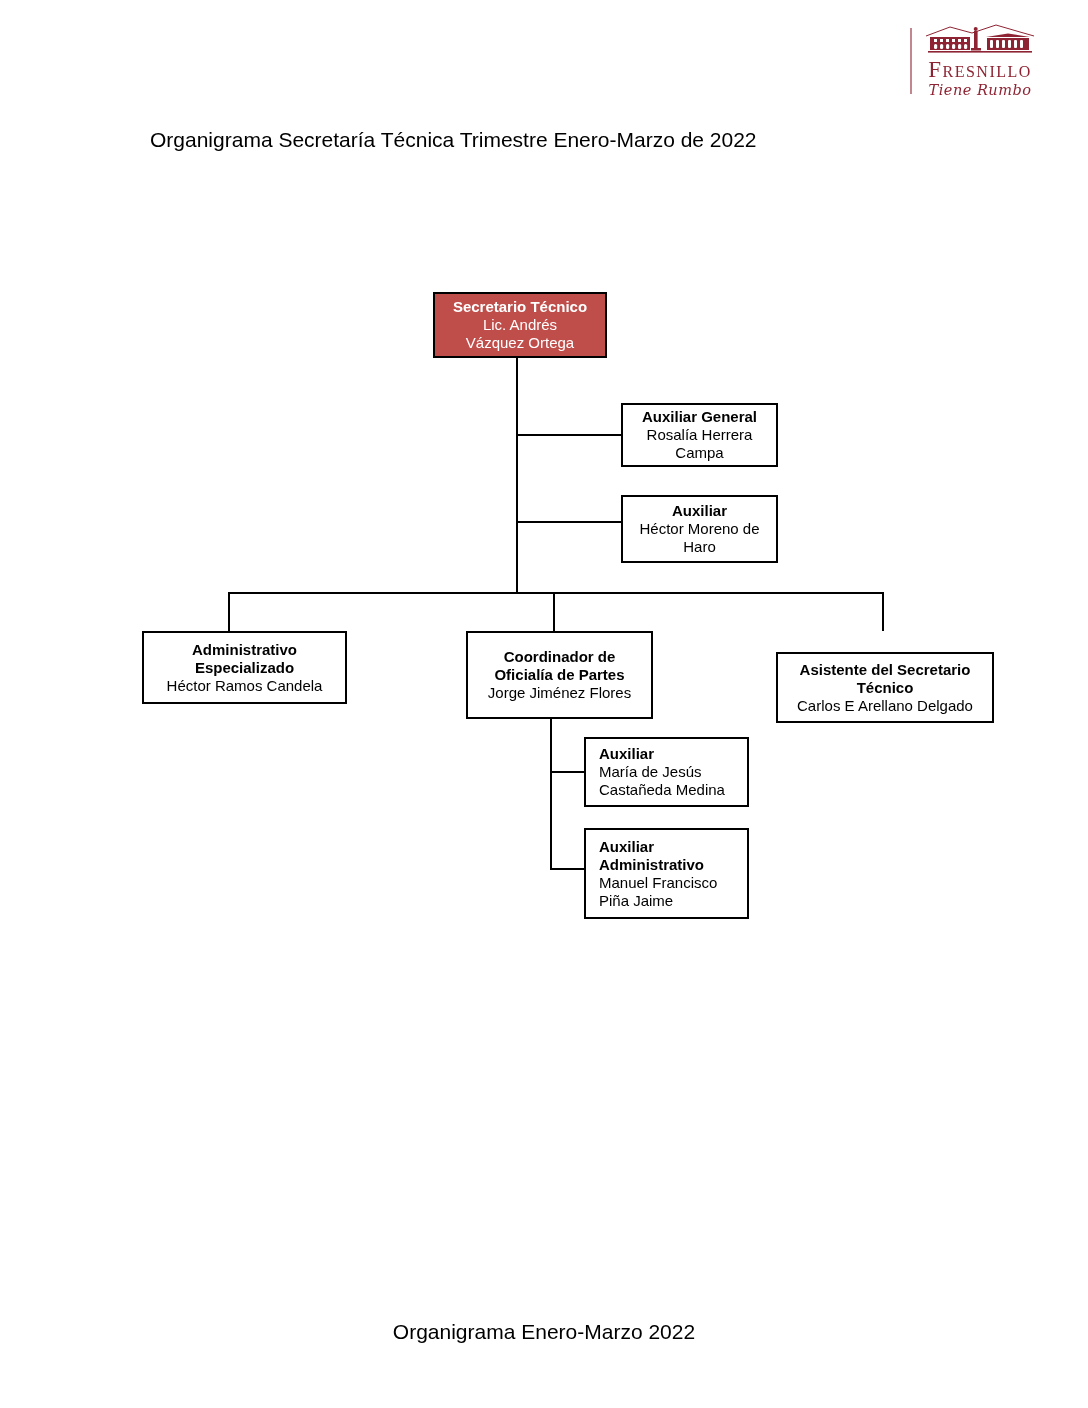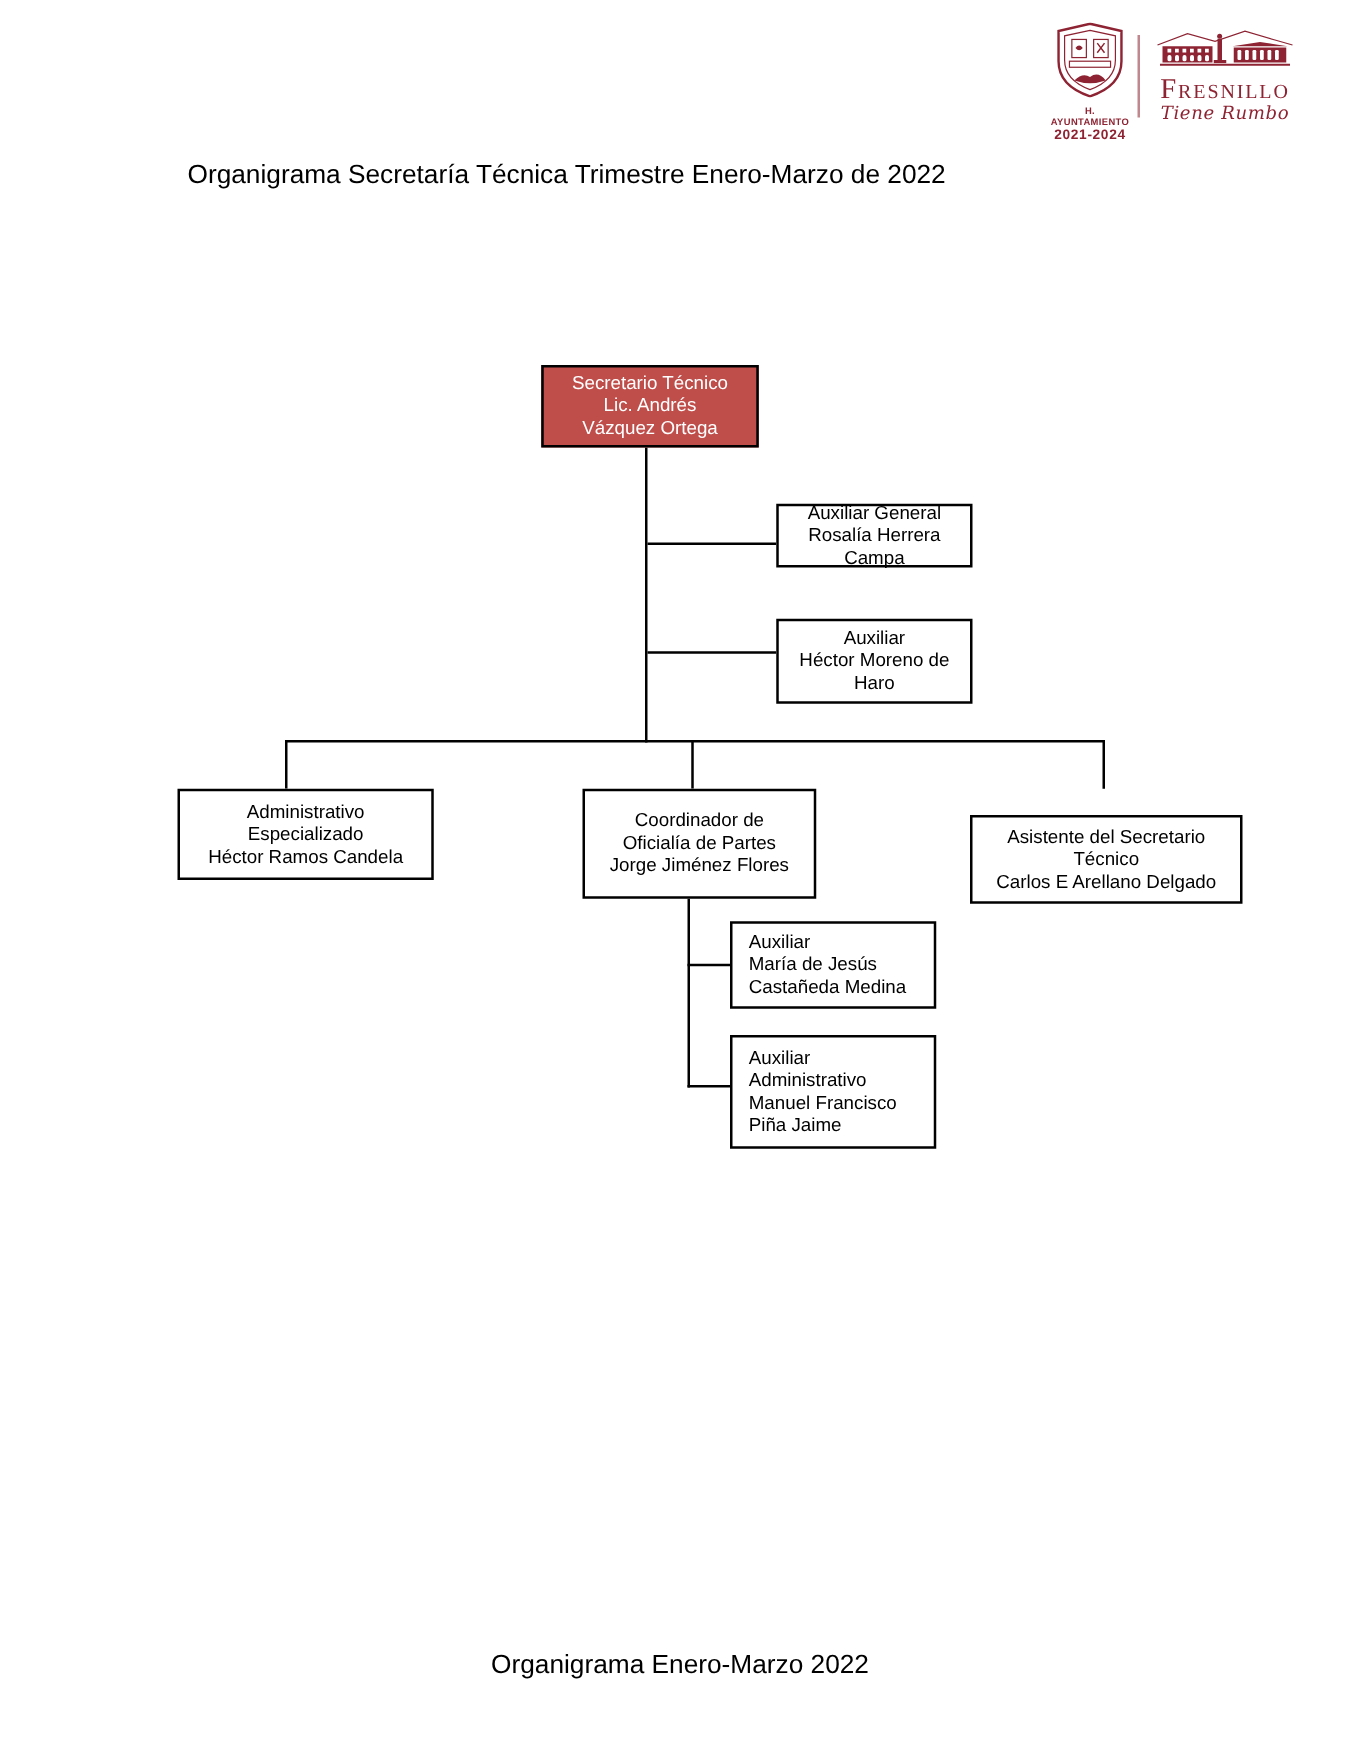--- a/index.html
+++ b/index.html
@@ -57,27 +57,27 @@
   .node {
     position: absolute;
     box-sizing: border-box;
     border: 2px solid #000;
     background: #fff;
     display: flex; flex-direction: column; justify-content: center;
     text-align: center;
     font-size: 15px; line-height: 18px;
     padding: 4px 6px;
   }
-  .node-title { font-weight: normal; white-space: pre-line; }
+  .node-title { font-weight: bold; white-space: pre-line; }
   .node-name  { white-space: pre-line; }
   .node-root  { background: #bf4e4b; color: #ffffff; }
   .node-left  { text-align: left; padding-left: 13px; }
 
   #node-secretario    { left: 433px; top: 292px; width: 174px; height: 66px; }
-  #node-auxgen        { left: 621px; top: 403px; width: 157px; height: 51px; }
+  #node-auxgen        { left: 621px; top: 403px; width: 157px; height: 64px; }
   #node-aux           { left: 621px; top: 495px; width: 157px; height: 68px; }
   #node-admin         { left: 142px; top: 631px; width: 205px; height: 73px; }
   #node-coord         { left: 466px; top: 631px; width: 187px; height: 88px; }
   #node-asist         { left: 776px; top: 652px; width: 218px; height: 71px; }
   #node-maria         { left: 584px; top: 737px; width: 165px; height: 70px; }
   #node-auxadm        { left: 584px; top: 828px; width: 165px; height: 91px; }
 
   
   .cline { position: absolute; background: #000; }
   .l-v1 { left: 516px; top: 358px; width: 2px;  height: 236px; }
@@ -89,34 +89,20 @@
   .l-d3 { left: 882px; top: 592px; width: 2px;  height: 39px;  }
   .l-v2 { left: 550px; top: 702px; width: 2px;  height: 168px; }
   .l-s3 { left: 550px; top: 771px; width: 34px; height: 2px;   }
   .l-s4 { left: 550px; top: 868px; width: 34px; height: 2px;   }
 </style>
 </head>
 <body>
 
 <div class="page">
 
-  <div class="crest-block">
-    <svg width="62" height="60" viewBox="0 0 60 62">
-      <path d="M30 1 L56 7 V32 C56 47 45 56 30 61 C15 56 4 47 4 32 V7 Z" fill="none" stroke="#8e2433" stroke-width="2"></path>
-      <path d="M30 6.5 L51 11 V31 C51 43 42 51 30 55.5 C18 51 9 43 9 31 V11 Z" fill="none" stroke="#8e2433" stroke-width="1"></path>
-      <rect x="15" y="14" width="12" height="15" fill="none" stroke="#8e2433" stroke-width="1"></rect>
-      <rect x="33" y="14" width="12" height="15" fill="none" stroke="#8e2433" stroke-width="1"></rect>
-      <path d="M18 21 Q21 17 24 21 Q21 25 18 21 Z" fill="#8e2433"></path>
-      <path d="M36 17 L42 25 M42 17 L36 25" stroke="#8e2433" stroke-width="1.2"></path>
-      <rect x="13" y="32" width="34" height="5" fill="none" stroke="#8e2433" stroke-width="1"></rect>
-      <path d="M17 48 Q24 41 30 45 Q37 40 43 48 Q30 52.5 17 48 Z" fill="#8e2433"></path>
-    </svg>
-    <div class="crest-caption">H. AYUNTAMIENTO</div>
-    <div class="crest-years">2021-2024</div>
-  </div>
 
   <div class="logo-divider"></div>
 
   <div class="wordmark-block">
     <svg width="112" height="30" viewBox="0 0 112 30">
       <path d="M2 12 L26 3 L48 9 L72 1 L96 8 L110 12" fill="none" stroke="#8e2433" stroke-width="1"></path>
       <rect x="6" y="13" width="40" height="13" fill="#8e2433"></rect>
       <rect x="10" y="15" width="3" height="3" fill="#fff"></rect>
       <rect x="16" y="15" width="3" height="3" fill="#fff"></rect>
       <rect x="22" y="15" width="3" height="3" fill="#fff"></rect>

